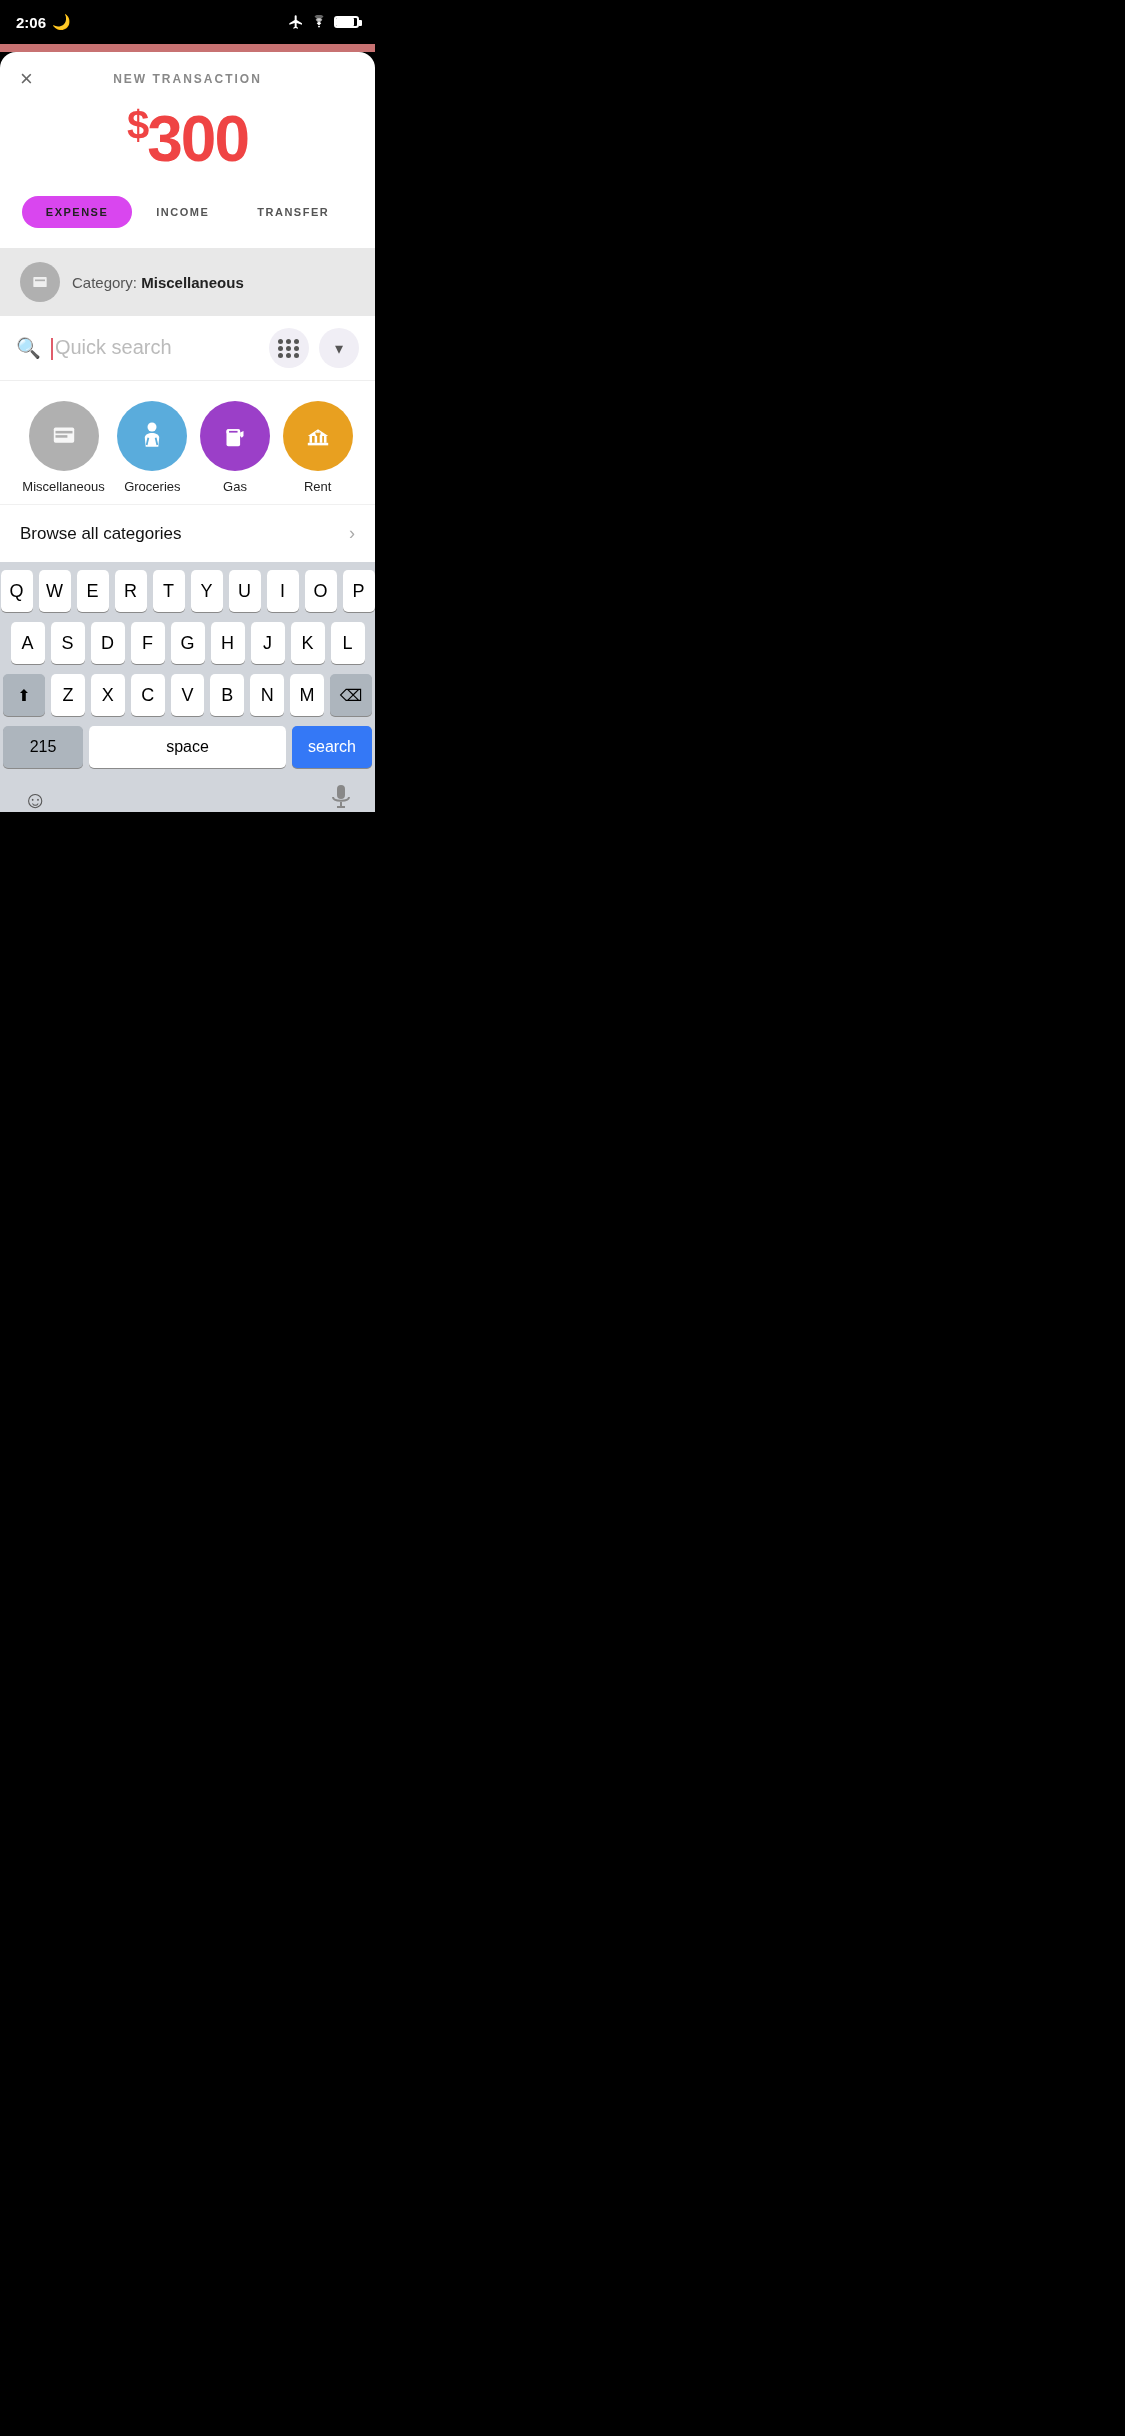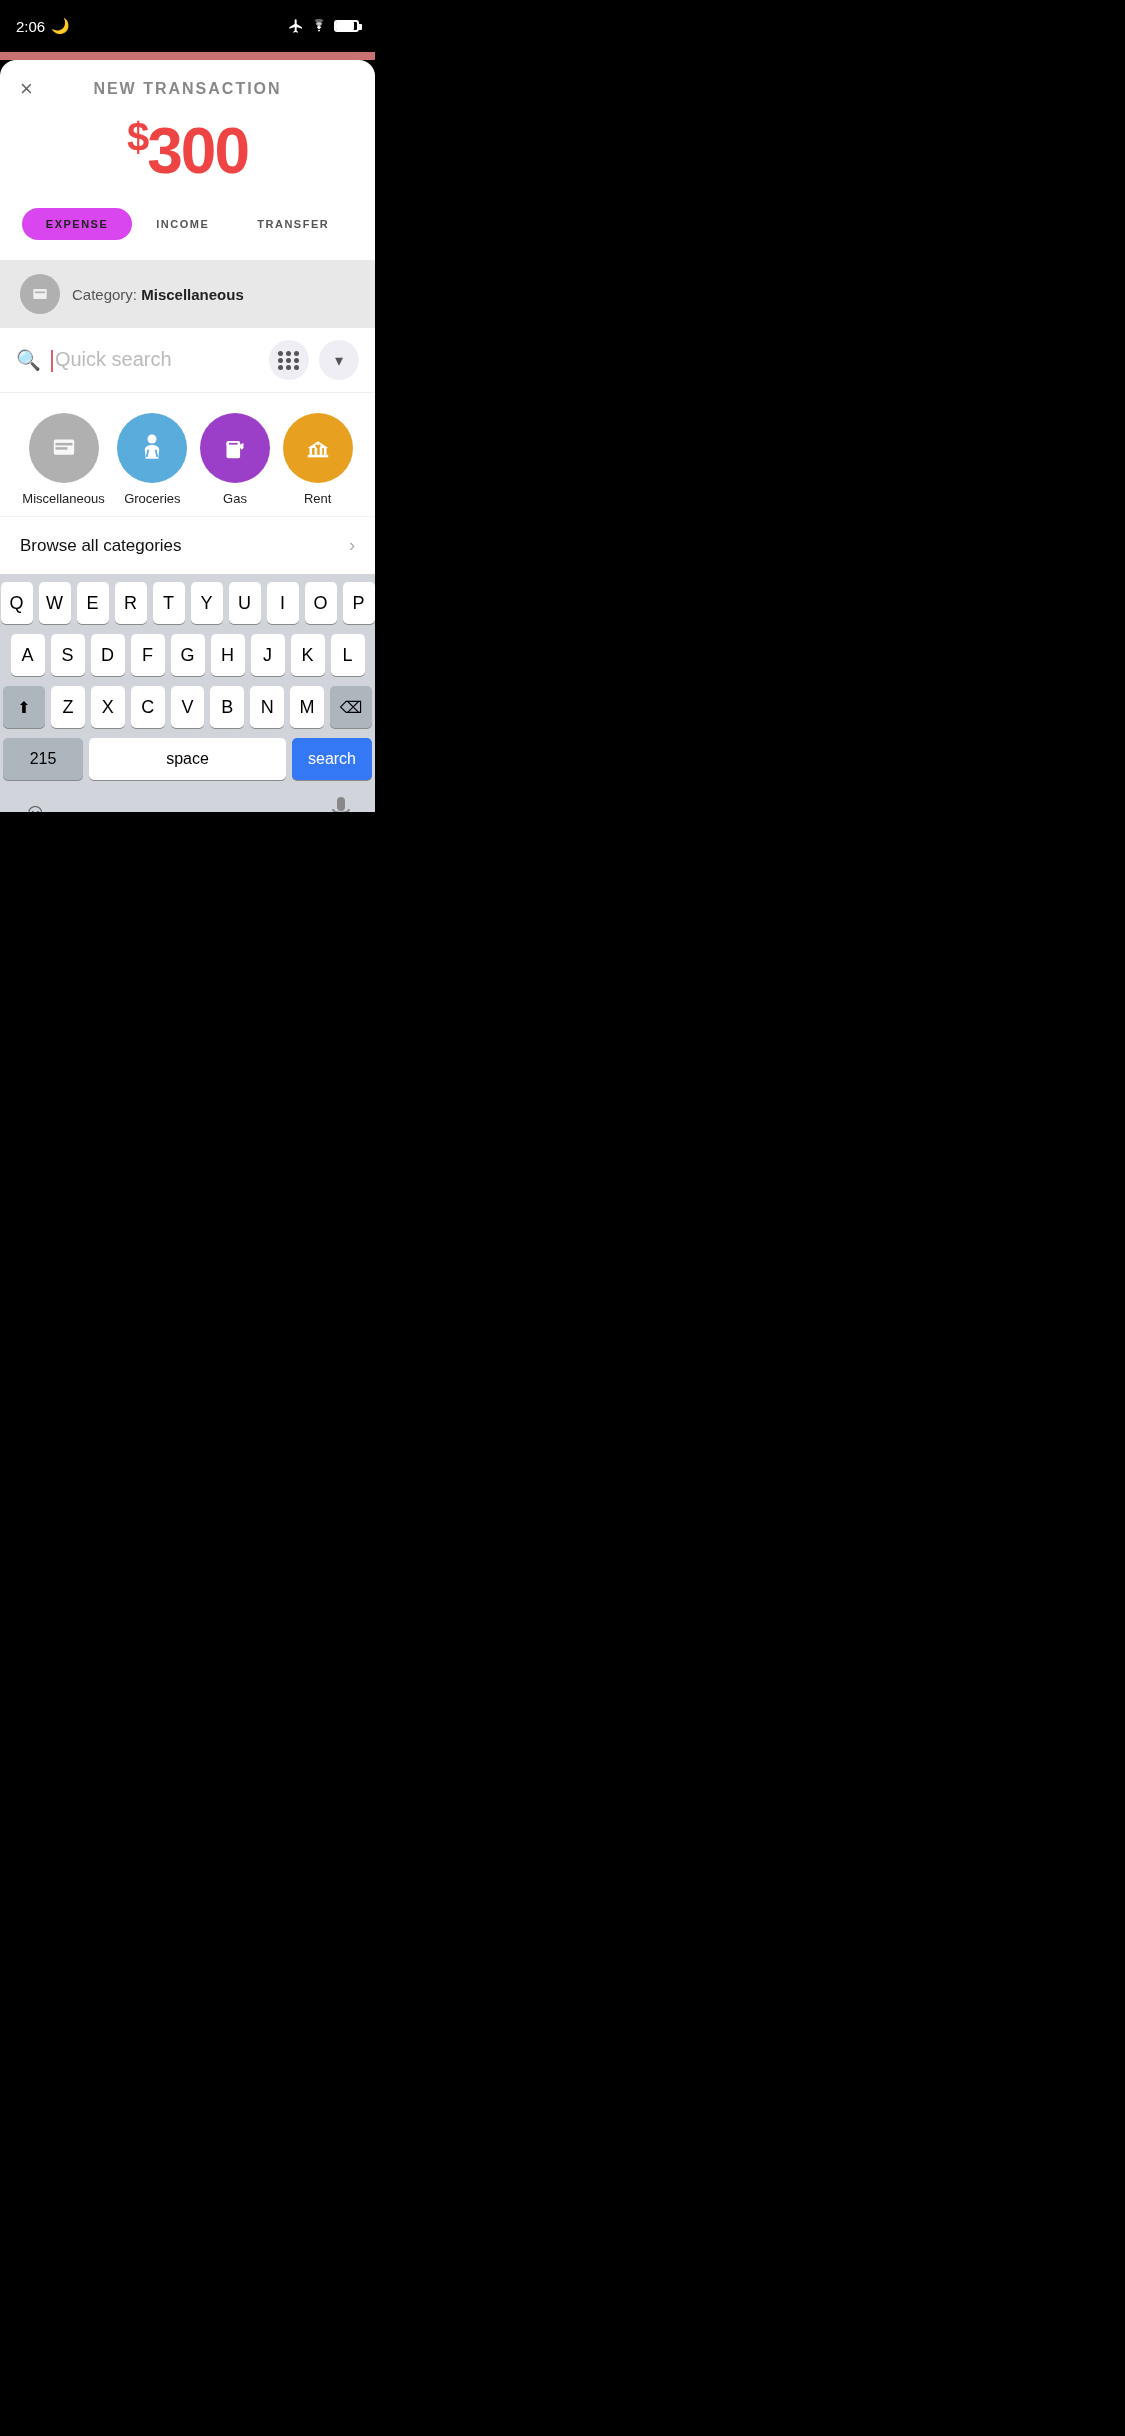--- a/index.html
+++ b/index.html
@@ -10,28 +10,28 @@
       height: 812px;
       font-family: -apple-system, BlinkMacSystemFont, 'Helvetica Neue', Arial, sans-serif;
       background: #000;
       overflow: hidden;
       position: relative;
     }
 
     
     .status-bar {
       background: #000;
-      height: 52px;
+      height: 44px;
       display: flex;
       align-items: center;
       justify-content: space-between;
       padding: 0 16px;
       color: white;
       font-size: 15px;
-      font-weight: 400;
+      font-weight: 700;
     }
     .status-left { display: flex; align-items: center; gap: 6px; }
     .status-right { display: flex; align-items: center; gap: 6px; }
     .battery-icon {
       width: 25px; height: 12px;
       border: 2px solid white;
       border-radius: 3px;
       position: relative;
       display: inline-block;
     }
@@ -77,21 +77,21 @@
       position: absolute;
       left: 20px;
       background: none;
       border: none;
       font-size: 22px;
       color: #666;
       cursor: pointer;
       line-height: 1;
     }
     .header-title {
-      font-size: 16px;
+      font-size: 12px;
       font-weight: 600;
       letter-spacing: 2px;
       color: #888;
       text-transform: uppercase;
     }
 
     
     .amount-section {
       text-align: center;
       padding: 16px 20px 20px;

